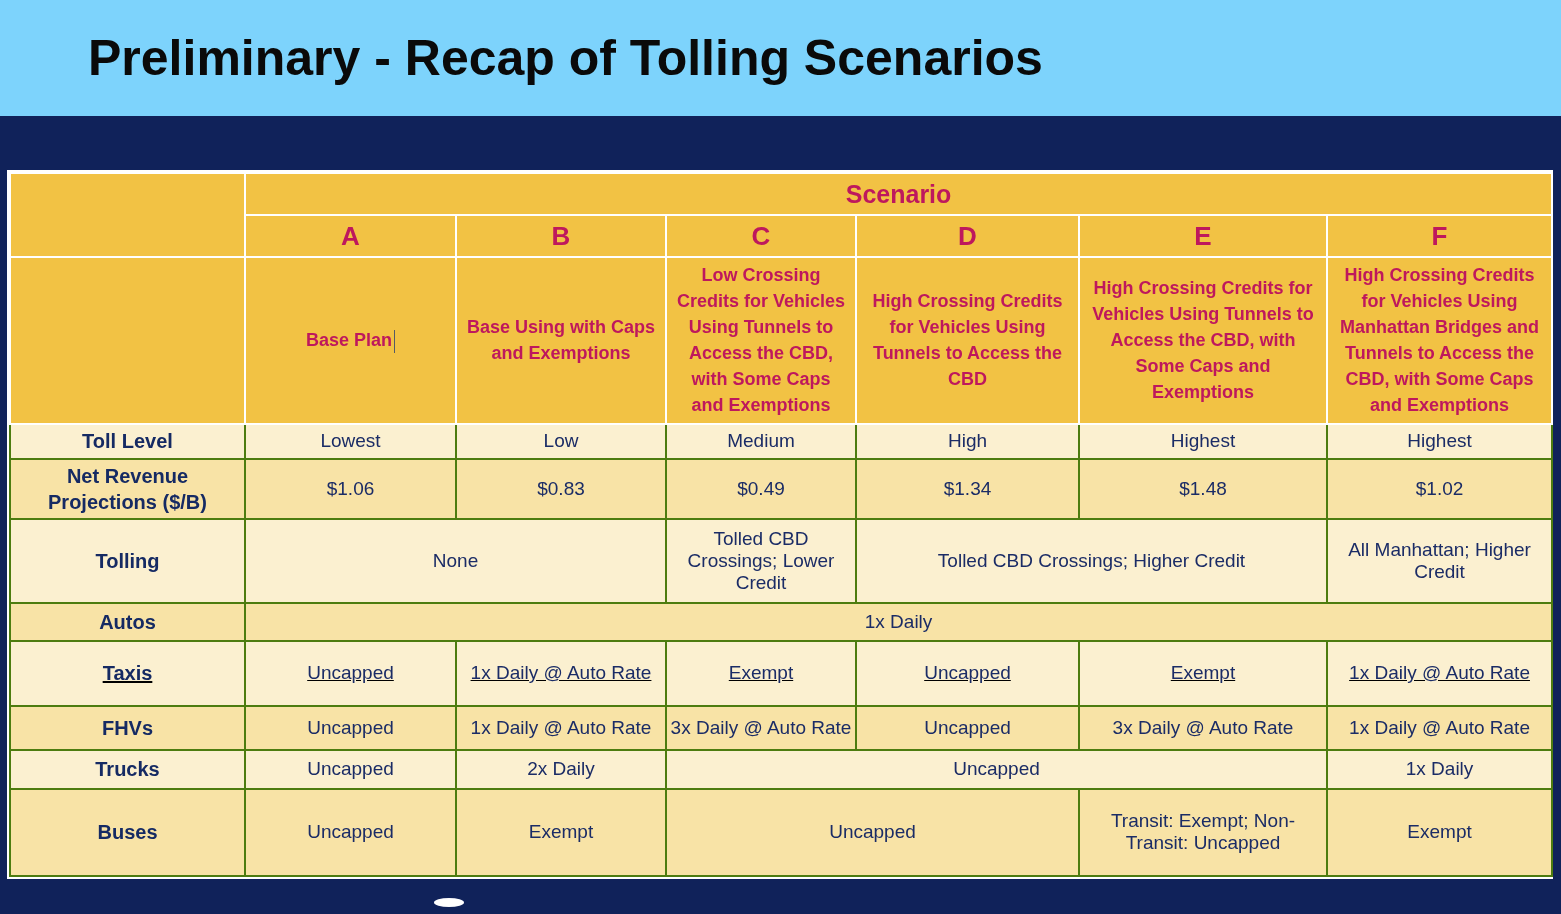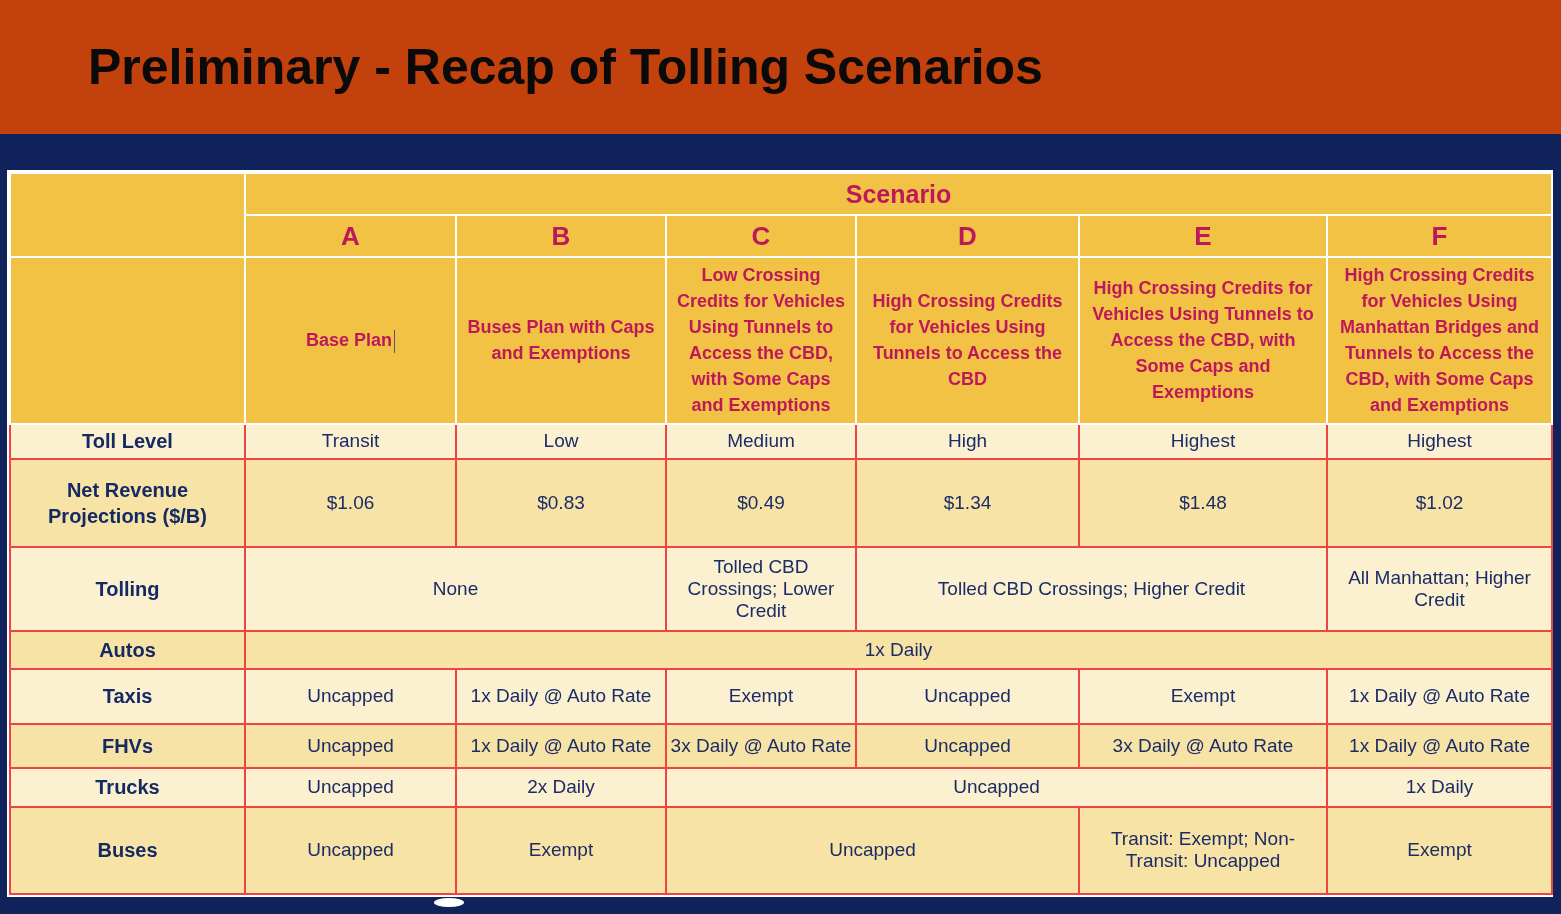--- a/index.html
+++ b/index.html
@@ -3,22 +3,22 @@
 <meta charset="utf-8">
 <style>
   html,body{margin:0;padding:0;}
   body{
     width:1561px;height:914px;position:relative;overflow:hidden;
     background:#10225a;
     font-family:"Liberation Sans","DejaVu Sans",sans-serif;
   }
   
   .title-band{
-    position:absolute;left:0;top:0;width:1561px;height:134px;
-    background:#c2410c;display:flex;align-items:center;
+    position:absolute;left:0;top:0;width:1561px;height:116px;
+    background:#7dd3fc;display:flex;align-items:center;
   }
   .slide-title{
     margin:0;padding-left:88px;
     font-size:50px;font-weight:bold;color:#0a0a0a;letter-spacing:0;
   }
   
   .table-wrap{
     position:absolute;left:7px;top:170px;width:1546px;
     border:2px solid #ffffff;box-sizing:border-box;
   }
@@ -32,31 +32,31 @@
   .hd{
     background:#f2c244;border:2px solid #ffffff;
     font-weight:bold;color:#be185d;
   }
   .scenario-cell{font-size:25px;}
   .letter-cell{font-size:26px;}
   .desc-cell{font-size:18px;line-height:1.45;padding:4px 6px;}
   
   .light{background:#fbf0d0;}
   .dark{background:#f8e3a6;}
-  td.body{border:2px solid #ef4444;}
+  td.body{border:2px solid #4d7c0f;}
   td.rowlabel{font-weight:bold;font-size:20px;color:#152a63;line-height:1.3;}
   
   tr.r-scenario{height:42px;}
   tr.r-letters{height:42px;}
   tr.r-desc{height:154px;}
   tr.r-toll{height:35px;}
-  tr.r-rev{height:88px;}
+  tr.r-rev{height:60px;}
   tr.r-credits{height:84px;}
   tr.r-autos{height:38px;}
-  tr.r-taxis{height:55px;}
+  tr.r-taxis{height:65px;text-decoration:underline;}
   tr.r-fhvs{height:44px;}
   tr.r-trucks{height:39px;}
   tr.r-buses{height:87px;}
   
   .caret{
     display:inline-block;width:1px;height:23px;background:#555a66;
     vertical-align:middle;margin-left:2px;
   }
   
   .artifact{
@@ -94,30 +94,30 @@
       <td class="hd letter-cell">A</td>
       <td class="hd letter-cell">B</td>
       <td class="hd letter-cell">C</td>
       <td class="hd letter-cell">D</td>
       <td class="hd letter-cell">E</td>
       <td class="hd letter-cell">F</td>
     </tr>
     <tr class="r-desc">
       <td class="hd"></td>
       <td class="hd desc-cell"><span>Base Plan</span><span class="caret"></span></td>
-      <td class="hd desc-cell">Buses Plan with Caps and Exemptions</td>
+      <td class="hd desc-cell">Base Using with Caps and Exemptions</td>
       <td class="hd desc-cell">Low Crossing Credits for Vehicles Using Tunnels to Access the CBD, with Some Caps and Exemptions</td>
       <td class="hd desc-cell">High Crossing Credits for Vehicles Using Tunnels to Access the CBD</td>
       <td class="hd desc-cell">High Crossing Credits for Vehicles Using Tunnels to Access the CBD, with Some Caps and Exemptions</td>
       <td class="hd desc-cell">High Crossing Credits for Vehicles Using Manhattan Bridges and Tunnels to Access the CBD, with Some Caps and Exemptions</td>
     </tr>
 
     <tr class="r-toll">
       <td class="body light rowlabel">Toll Level</td>
-      <td class="body light">Transit</td>
+      <td class="body light">Lowest</td>
       <td class="body light">Low</td>
       <td class="body light">Medium</td>
       <td class="body light">High</td>
       <td class="body light">Highest</td>
       <td class="body light">Highest</td>
     </tr>
 
     <tr class="r-rev">
       <td class="body dark rowlabel">Net Revenue Projections ($/B)</td>
       <td class="body dark">$1.06</td>

